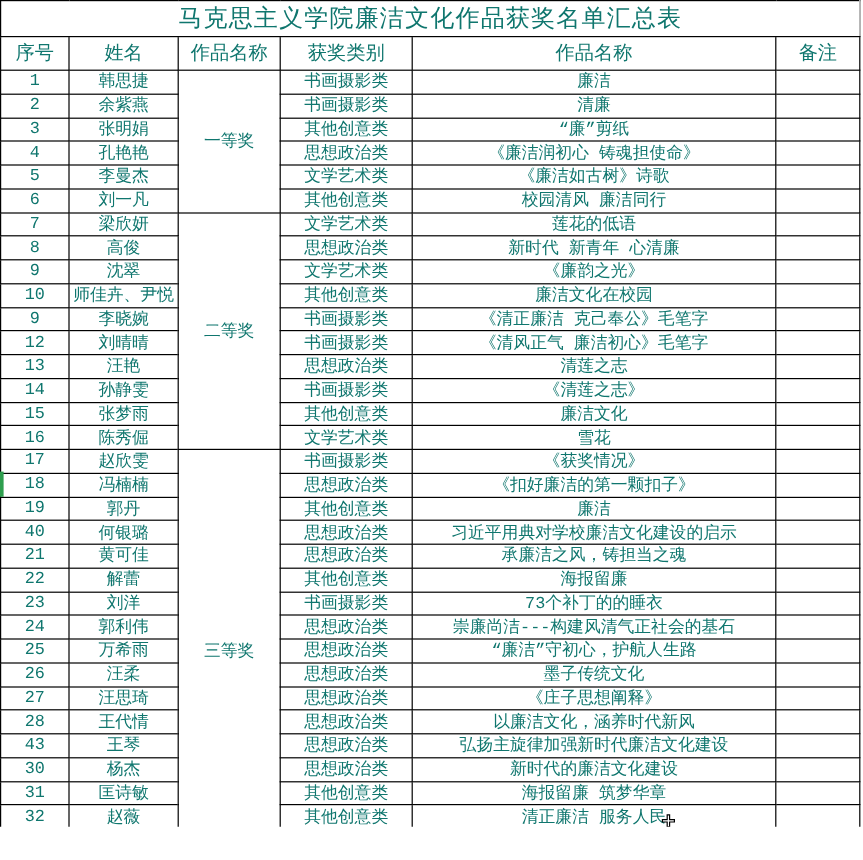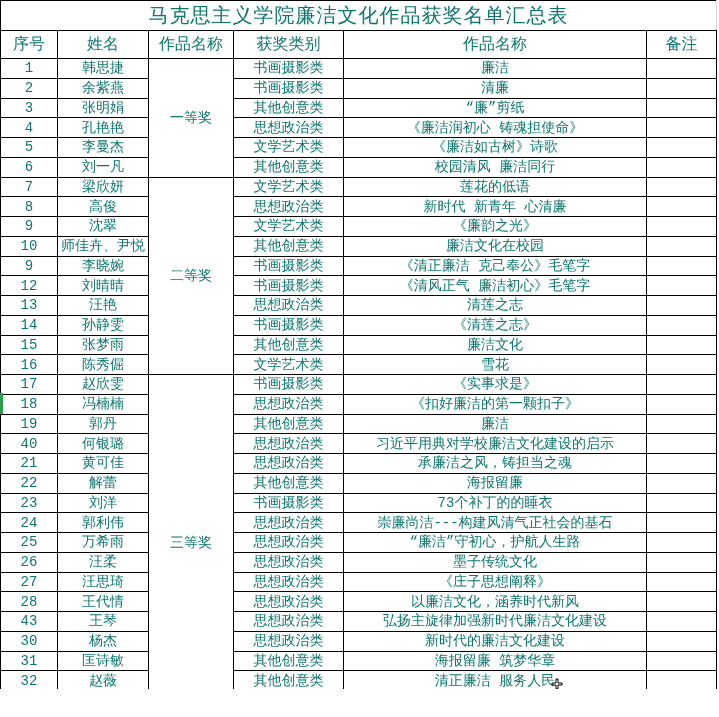--- a/index.html
+++ b/index.html
@@ -212,21 +212,21 @@
           <td>陈秀倔</td>
           <td>文学艺术类</td>
           <td>雪花</td>
           <td></td>
         </tr>
         <tr class="data-row">
           <td>17</td>
           <td>赵欣雯</td>
           <td class="award-cell" rowspan="17">三等奖</td>
           <td>书画摄影类</td>
-          <td>《实事求是》</td>
+          <td>《获奖情况》</td>
           <td></td>
         </tr>
         <tr class="data-row">
           <td>18</td>
           <td>冯楠楠</td>
           <td>思想政治类</td>
           <td>《扣好廉洁的第一颗扣子》</td>
           <td></td>
         </tr>
         <tr class="data-row">

